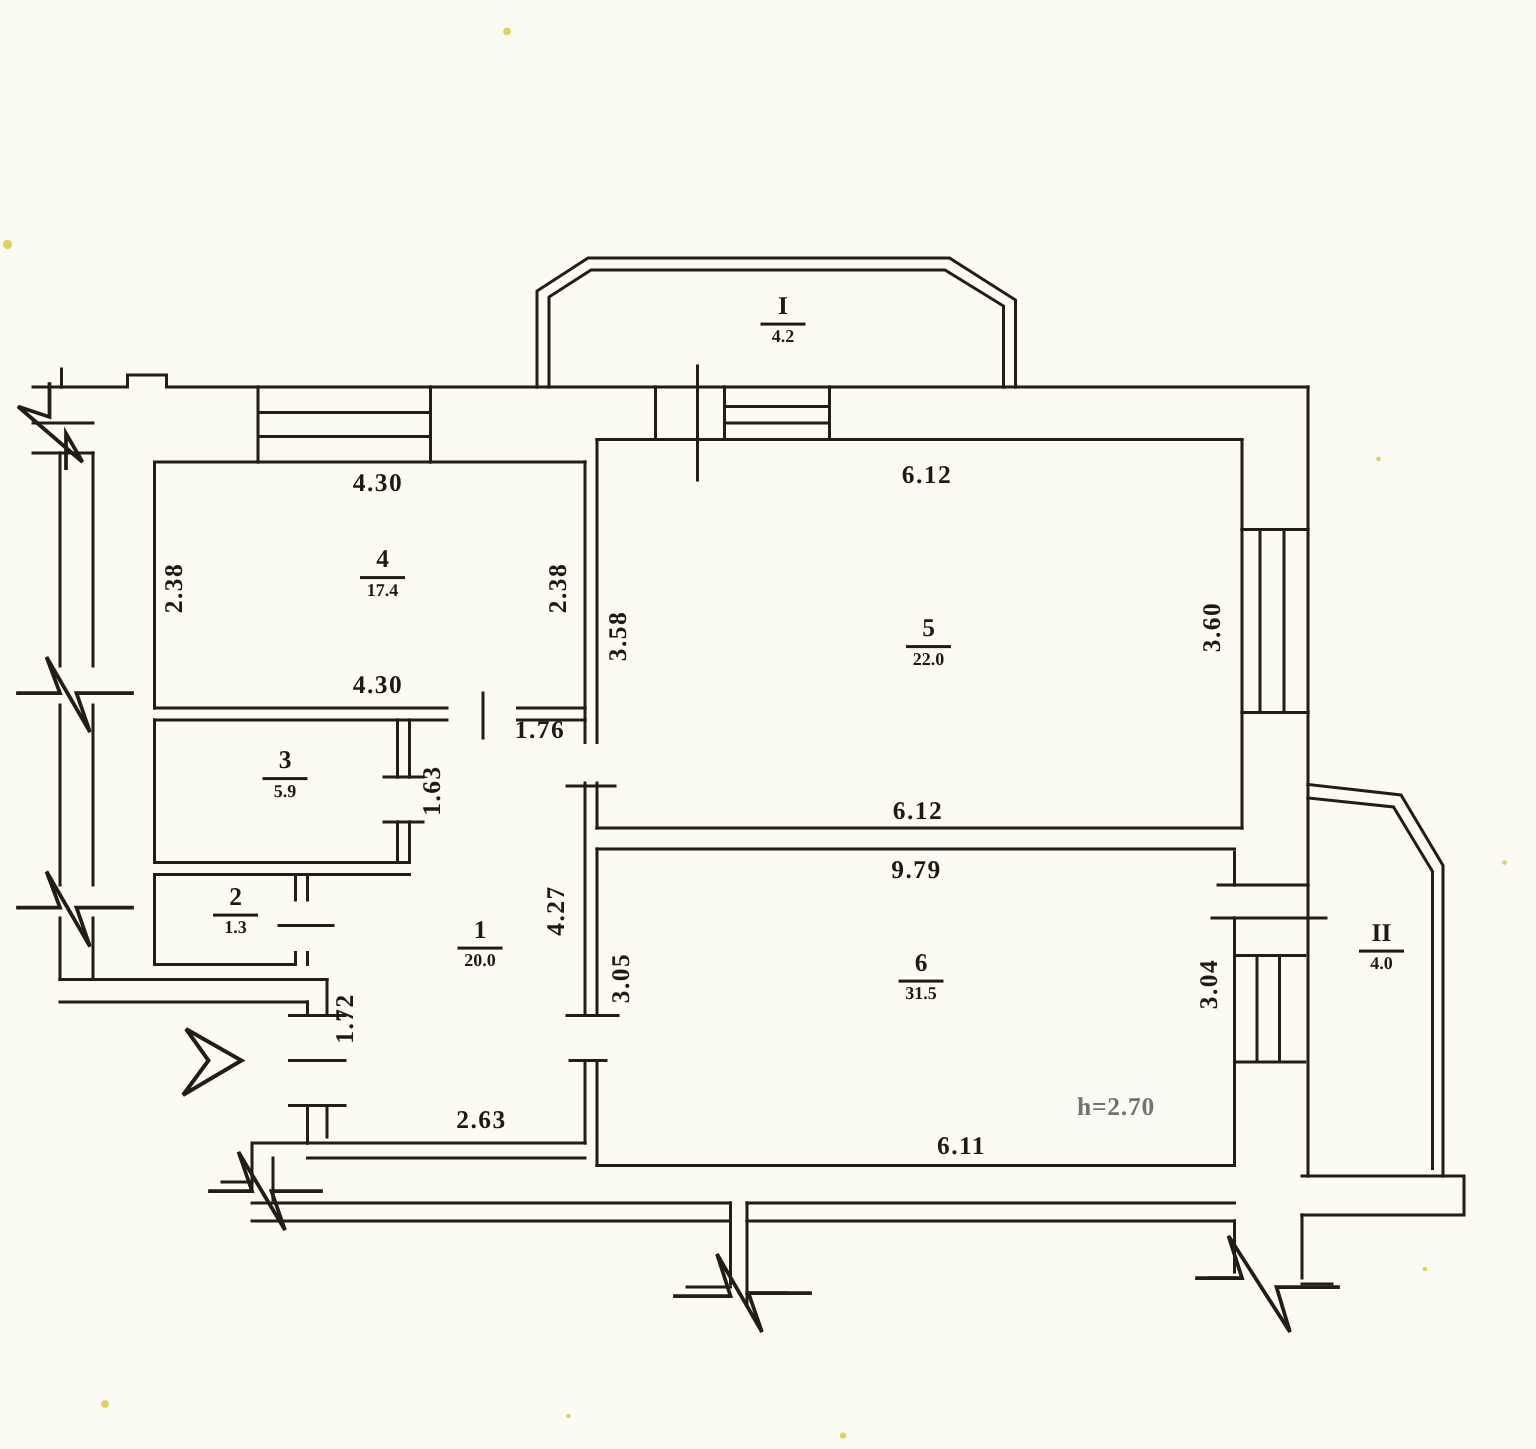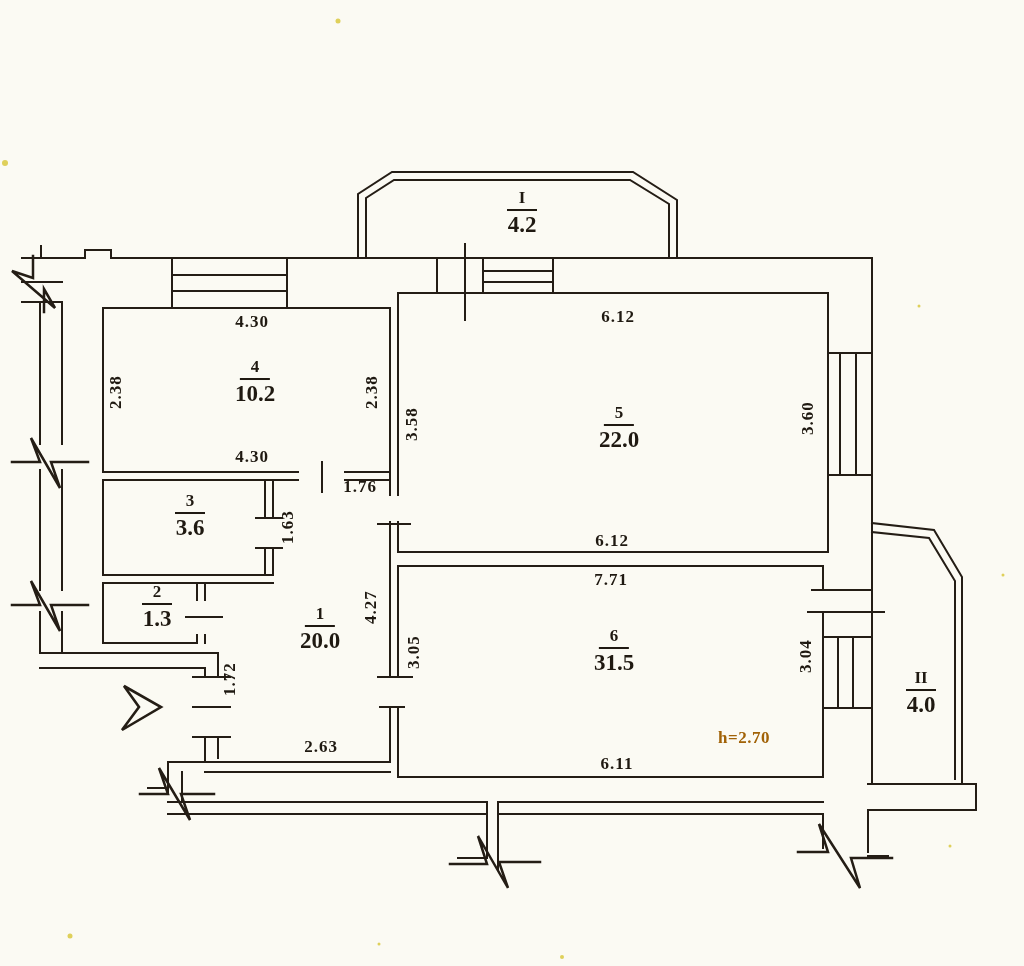--- a/index.html
+++ b/index.html
@@ -7,30 +7,30 @@
     position:relative;width:1024px;height:966px;margin:0 auto;
     background:#fbfaf3;overflow:hidden;
     font-family:"Liberation Serif","DejaVu Serif",serif;color:#1f1911;
   }
   .stage svg{position:absolute;left:0;top:0;}
   .dim{
     position:absolute;transform:translate(-50%,-50%);
     font-size:17px;font-weight:700;letter-spacing:1px;white-space:nowrap;
   }
   .dim.v{transform:translate(-50%,-50%) rotate(-90deg);}
-  .dim.height-note{color:#a16207;letter-spacing:.5px;}
+  .dim.height-note{color:#737373;letter-spacing:.5px;}
   .rlabel{
     position:absolute;transform:translate(-50%,-50%);
     text-align:center;font-weight:700;line-height:1.1;
   }
   .rlabel .num{
     display:inline-block;min-width:24px;padding:0 3px 1px 3px;
     font-size:17px;border-bottom:2px solid #1f1911;
   }
-  .rlabel .area{font-size:23px;padding-top:1px;}
+  .rlabel .area{font-size:12px;padding-top:1px;}
 </style>
 </head>
 <body>
 
 <div class="stage">
 
   <svg width="1024" height="966" viewBox="0 0 1024 966">
 
     <g fill="none" stroke="#241d15" stroke-width="2" stroke-linecap="square">
       <path d="M22 258 H85 V250 H111 V258 H872"></path>
@@ -116,61 +116,61 @@
       <circle cx="379" cy="944" r="1.5"></circle>
     </g>
   </svg>
 
   <div class="rlabel" style="left:522px;top:213px">
     <div class="num">I</div>
     <div class="area">4.2</div>
   </div>
   <div class="rlabel" style="left:255px;top:382px">
     <div class="num">4</div>
-    <div class="area">10.2</div>
+    <div class="area">17.4</div>
   </div>
   <div class="rlabel" style="left:619px;top:428px">
     <div class="num">5</div>
     <div class="area">22.0</div>
   </div>
   <div class="rlabel" style="left:190px;top:516px">
     <div class="num">3</div>
-    <div class="area">3.6</div>
+    <div class="area">5.9</div>
   </div>
   <div class="rlabel" style="left:157px;top:607px">
     <div class="num">2</div>
     <div class="area">1.3</div>
   </div>
   <div class="rlabel" style="left:320px;top:629px">
     <div class="num">1</div>
     <div class="area">20.0</div>
   </div>
   <div class="rlabel" style="left:614px;top:651px">
     <div class="num">6</div>
     <div class="area">31.5</div>
   </div>
-  <div class="rlabel" style="left:921px;top:693px">
+  <div class="rlabel" style="left:921px;top:631px">
     <div class="num">II</div>
     <div class="area">4.0</div>
   </div>
 
   <div class="dim" style="left:252px;top:322px">4.30</div>
   <div class="dim v" style="left:116px;top:392px">2.38</div>
   <div class="dim v" style="left:372px;top:392px">2.38</div>
   <div class="dim" style="left:252px;top:457px">4.30</div>
 
   <div class="dim" style="left:618px;top:317px">6.12</div>
   <div class="dim v" style="left:412px;top:424px">3.58</div>
   <div class="dim v" style="left:808px;top:418px">3.60</div>
   <div class="dim" style="left:612px;top:541px">6.12</div>
 
-  <div class="dim" style="left:611px;top:580px">7.71</div>
+  <div class="dim" style="left:611px;top:580px">9.79</div>
   <div class="dim v" style="left:414px;top:652px">3.05</div>
   <div class="dim v" style="left:806px;top:656px">3.04</div>
-  <div class="dim" style="left:617px;top:764px">6.11</div>
+  <div class="dim" style="left:641px;top:764px">6.11</div>
 
   <div class="dim" style="left:360px;top:487px">1.76</div>
   <div class="dim v" style="left:288px;top:527px">1.63</div>
   <div class="dim v" style="left:371px;top:607px">4.27</div>
   <div class="dim v" style="left:230px;top:679px">1.72</div>
   <div class="dim" style="left:321px;top:747px">2.63</div>
 
   <div class="dim height-note" style="left:744px;top:738px">h=2.70</div>
 
 </div>

